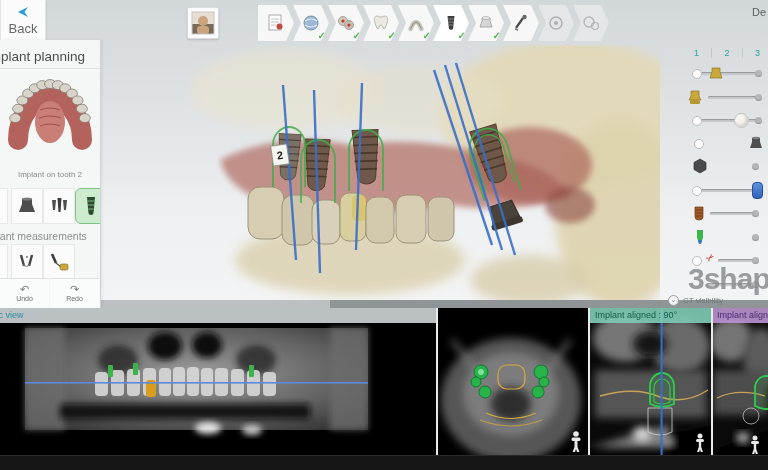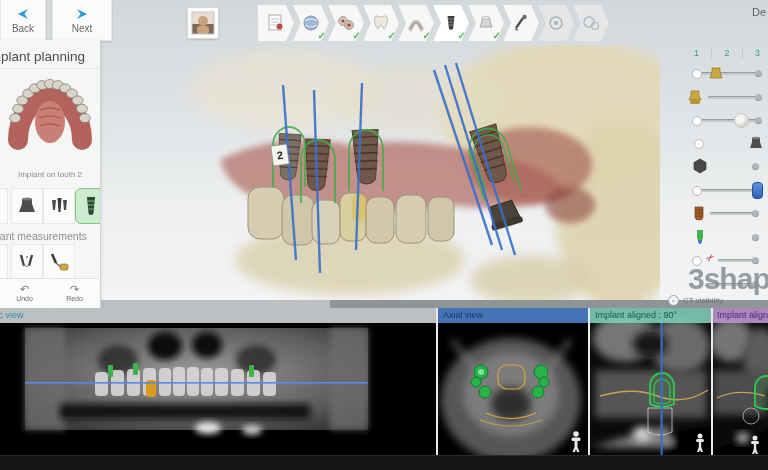--- a/index.html
+++ b/index.html
@@ -8,21 +8,21 @@
   .abs{position:absolute;}
   
   .top-area{left:0;top:0;width:768px;height:308px;
     background:linear-gradient(180deg,#d2d7da 0%,#dde1e3 30%,#eef0f1 70%,#f3f4f5 100%);}
   .edge-strip-l{left:0;top:300px;width:330px;height:8px;background:#bcc0c3;}
   .edge-strip-r{left:330px;top:300px;width:438px;height:8px;background:#8f9497;}
   
   .navbtn{top:0;width:44px;height:40px;background:#fbfbfb;border:1px solid #e3e5e6;
     border-top:none;box-shadow:0 1px 2px rgba(0,0,0,.12);display:flex;flex-direction:column;
     align-items:center;justify-content:center;cursor:pointer;}
-  .navbtn span{font-size:10px;color:#666;margin-top:2px;}
+  .navbtn span{font-size:13px;color:#666;margin-top:2px;}
   
   .step{top:5px;width:36px;height:36px;background:#f6f7f6;
     clip-path:polygon(0 0,28px 0,36px 18px,28px 36px,0 36px,8px 18px);
     display:flex;align-items:center;justify-content:center;cursor:pointer;
     box-shadow:0 1px 2px rgba(0,0,0,.15);}
   .step.first{clip-path:polygon(0 0,28px 0,36px 18px,28px 36px,0 36px);}
   .step.active{background:#ffffff;}
   .step.disabled{background:#e4e6e7;}
   .chk{position:absolute;right:3px;bottom:0px;font-size:10px;font-weight:bold;color:#53b552;
     text-shadow:0 0 2px #fff;}
@@ -161,26 +161,20 @@
 
   <div class="abs edge-strip-l" style="z-index:2"></div>
   <div class="abs edge-strip-r" style="z-index:2"></div>
 
   <div class="abs navbtn" style="left:0;z-index:4">
     <svg width="18" height="14" viewBox="0 0 18 14">
       <path d="M14 2 L4 7 L14 12 L10.5 7 Z" fill="#2b9cd8"></path>
     </svg>
     <span>Back</span>
   </div>
-  <div class="abs navbtn" style="left:52px;width:58px;z-index:4">
-    <svg width="18" height="14" viewBox="0 0 18 14">
-      <path d="M4 2 L14 7 L4 12 L7.5 7 Z" fill="#2b9cd8"></path>
-    </svg>
-    <span>Next</span>
-  </div>
 
   <div class="abs patient-card" style="z-index:4">
     <svg width="24" height="24" viewBox="0 0 24 24">
       <rect x="1" y="1" width="22" height="22" fill="#e7ddd0"></rect>
       <rect x="1" y="13" width="22" height="10" fill="#7a6a58"></rect>
       <circle cx="12" cy="10" r="5" fill="#caa27e"></circle>
       <rect x="6" y="15" width="12" height="8" rx="3" fill="#caa27e"></rect>
       <rect x="1" y="1" width="22" height="22" fill="none" stroke="#c4c6c7"></rect>
     </svg>
   </div>
@@ -463,23 +457,20 @@
       </g>
       <rect x="146" y="72" width="10" height="17" rx="3" fill="#d89c1e"></rect>
       <rect x="60" y="96" width="250" height="15" fill="#0a0a0a" filter="url(#pb)" opacity=".9"></rect>
       <ellipse cx="208" cy="120" rx="13" ry="6" fill="#e6e6e6" filter="url(#pb)"></ellipse>
       <ellipse cx="252" cy="122" rx="10" ry="5" fill="#cccccc" filter="url(#pb)"></ellipse>
       <rect x="25" y="74" width="343" height="1.6" fill="#5c8ade"></rect>
     </svg>
   </div>
 
   <div class="abs bpanel" style="left:438px;width:150px;z-index:4">
-    <div class="bhead" style="background:rgba(77,127,203,.9);">
-      <span style="margin-left:5px;color:#16355e;">Axial view</span>
-    </div>
     <svg width="150" height="147" viewBox="0 0 150 147">
       <defs>
           <filter id="ab" x="-40%" y="-40%" width="180%" height="180%">
             <feGaussianBlur stdDeviation="4"></feGaussianBlur>
           </filter>
         </defs>
       <rect width="150" height="147" fill="#000"></rect>
       <ellipse cx="73" cy="92" rx="70" ry="62" fill="#565656" filter="url(#ab)"></ellipse>
       <ellipse cx="73" cy="86" rx="48" ry="42" fill="#7b7b7b" filter="url(#ab)"></ellipse>
       <ellipse cx="73" cy="96" rx="20" ry="17" fill="#2f2f2f" filter="url(#ab)"></ellipse>

